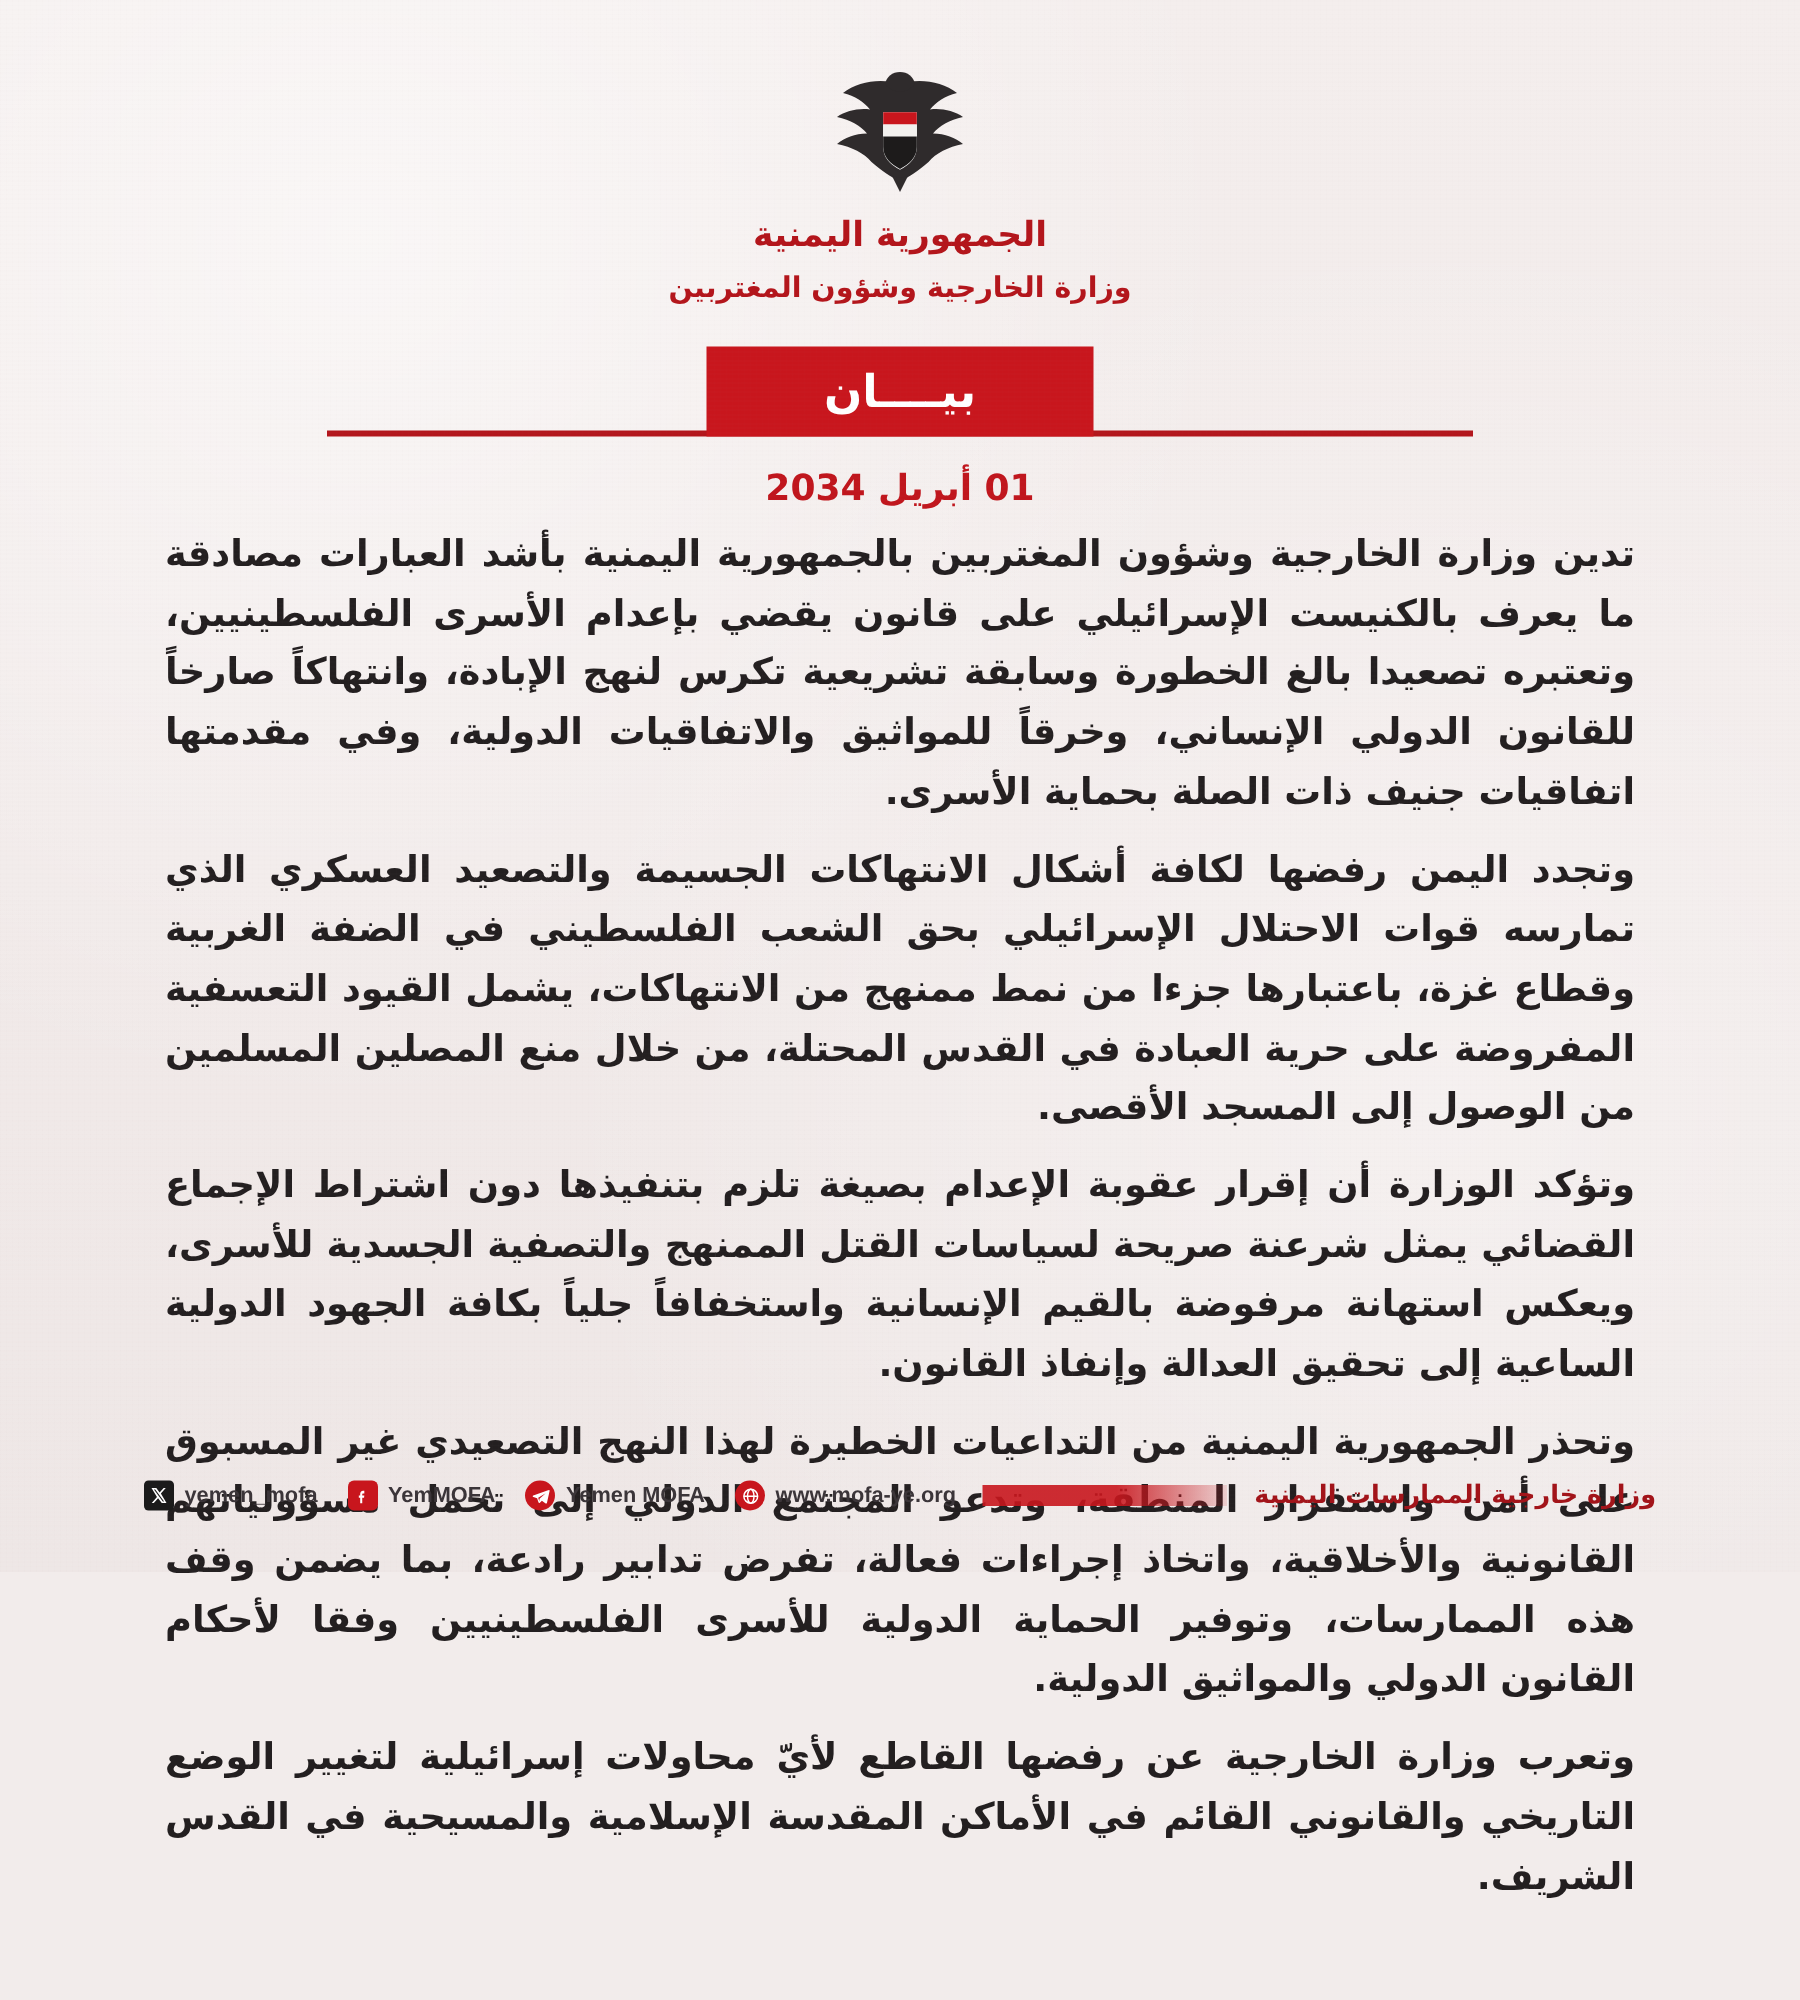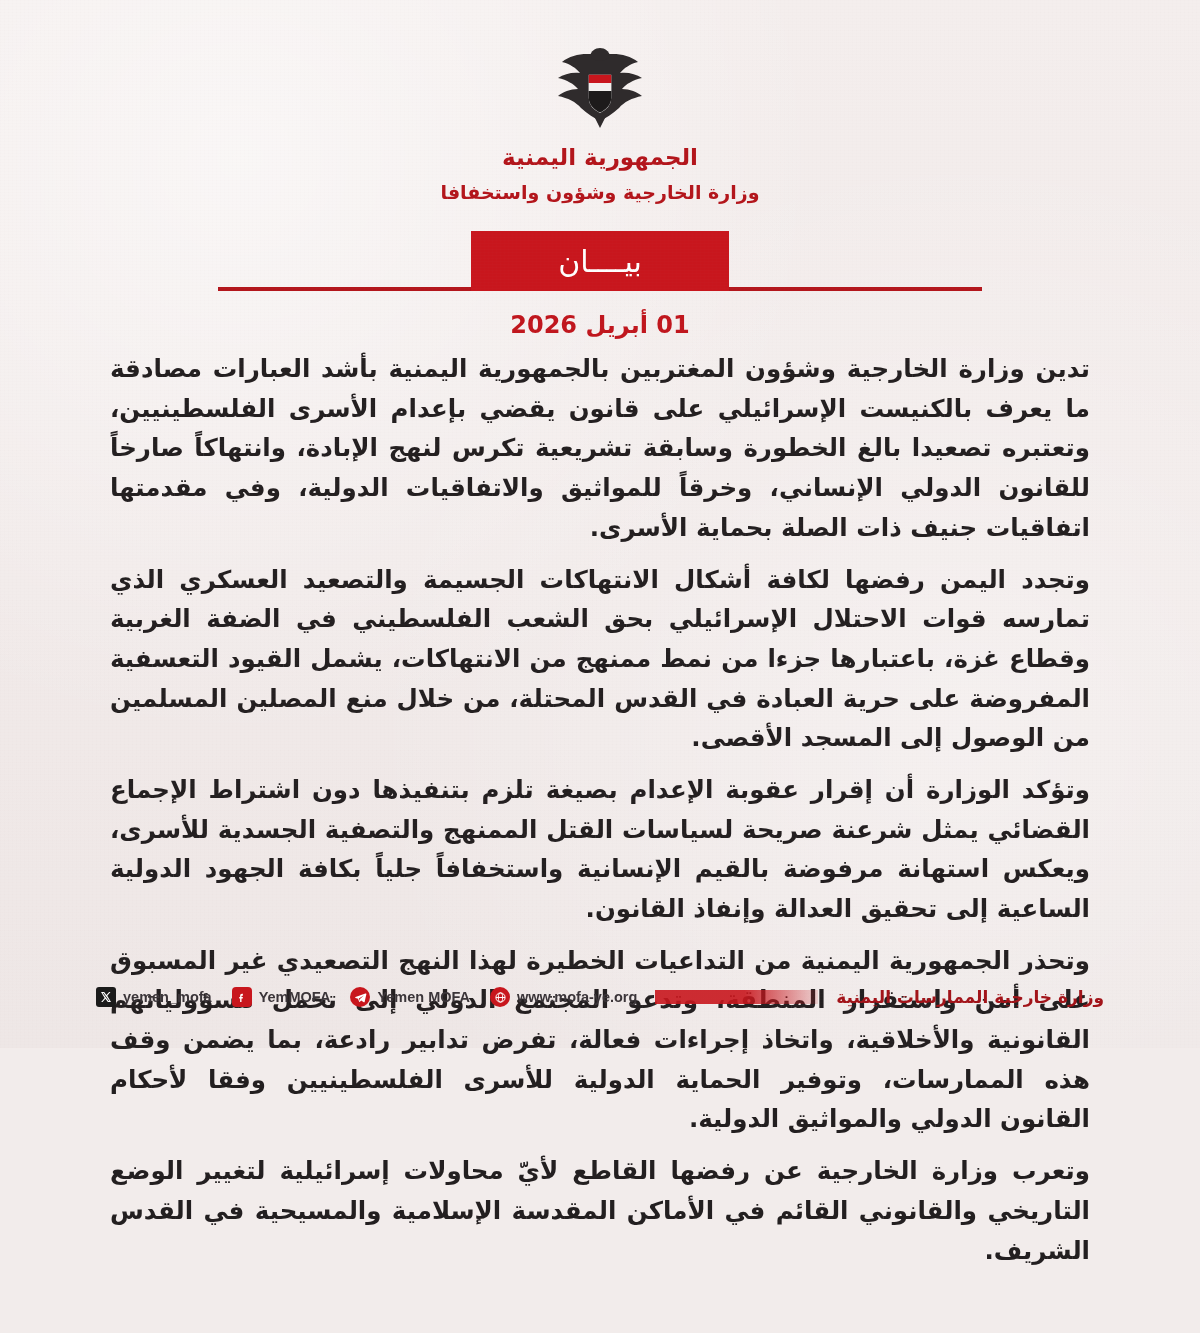--- a/index.html
+++ b/index.html
@@ -84,21 +84,21 @@
     width: 258px;
     height: 60px;
     background: #c8161d;
     display: flex;
     align-items: center;
     justify-content: center;
   }
   .title-chip span {
     color: #ffffff;
     font-size: 30px;
-    font-weight: 400;
+    font-weight: 700;
     letter-spacing: 10px;
   }
 
   .doc-date {
     margin-top: 22px;
     text-align: center;
     color: #c0161d;
     font-size: 24px;
     font-weight: 700;
   }
@@ -205,32 +205,32 @@
           <path d="M40.8 41 L63.2 41 L63.2 49 L40.8 49 Z" fill="#f2f0ee"></path>
           <path d="M40.8 49 L63.2 49 L63.2 56 C63.2 63 58 67.6 52 70.6 C46 67.6 40.8 63 40.8 56 Z" fill="#1d1b1b"></path>
 
           <path d="M46 74 L52 86 L58 74 C56 77 48 77 46 74 Z" fill="#2f2b2c"></path>
         </g>
       </svg>
     </div>
 
     <div class="ministry-line">
       <span>الجمهورية اليمنية</span>
-      <span class="l2">وزارة الخارجية وشؤون واستخفافا</span>
+      <span class="l2">وزارة الخارجية وشؤون المغتربين</span>
     </div>
   </div>
 
   <div class="title-wrap">
     <div class="title-rule"></div>
     <div class="title-chip">
       <span>بيــــان</span>
     </div>
   </div>
 
-  <div class="doc-date">01 أبريل 2026</div>
+  <div class="doc-date">01 أبريل 2034</div>
 
   <div class="body-text">
     <p>تدين وزارة الخارجية وشؤون المغتربين بالجمهورية اليمنية بأشد العبارات مصادقة ما يعرف بالكنيست الإسرائيلي على قانون يقضي بإعدام الأسرى الفلسطينيين، وتعتبره تصعيدا بالغ الخطورة وسابقة تشريعية تكرس لنهج الإبادة، وانتهاكاً صارخاً للقانون الدولي الإنساني، وخرقاً للمواثيق والاتفاقيات الدولية، وفي مقدمتها اتفاقيات جنيف ذات الصلة بحماية الأسرى.</p>
     <p>وتجدد اليمن رفضها لكافة أشكال الانتهاكات الجسيمة والتصعيد العسكري الذي تمارسه قوات الاحتلال الإسرائيلي بحق الشعب الفلسطيني في الضفة الغربية وقطاع غزة، باعتبارها جزءا من نمط ممنهج من الانتهاكات، يشمل القيود التعسفية المفروضة على حرية العبادة في القدس المحتلة، من خلال منع المصلين المسلمين من الوصول إلى المسجد الأقصى.</p>
     <p>وتؤكد الوزارة أن إقرار عقوبة الإعدام بصيغة تلزم بتنفيذها دون اشتراط الإجماع القضائي يمثل شرعنة صريحة لسياسات القتل الممنهج والتصفية الجسدية للأسرى، ويعكس استهانة مرفوضة بالقيم الإنسانية واستخفافاً جلياً بكافة الجهود الدولية الساعية إلى تحقيق العدالة وإنفاذ القانون.</p>
     <p>وتحذر الجمهورية اليمنية من التداعيات الخطيرة لهذا النهج التصعيدي غير المسبوق على أمن واستقرار المنطقة، وتدعو المجتمع الدولي إلى تحمل مسؤولياتهم القانونية والأخلاقية، واتخاذ إجراءات فعالة، تفرض تدابير رادعة، بما يضمن وقف هذه الممارسات، وتوفير الحماية الدولية للأسرى الفلسطينيين وفقا لأحكام القانون الدولي والمواثيق الدولية.</p>
     <p>وتعرب وزارة الخارجية عن رفضها القاطع  لأيّ محاولات إسرائيلية لتغيير الوضع التاريخي والقانوني القائم في الأماكن المقدسة الإسلامية والمسيحية في القدس الشريف.</p>
   </div>
 
   <div class="footer">

